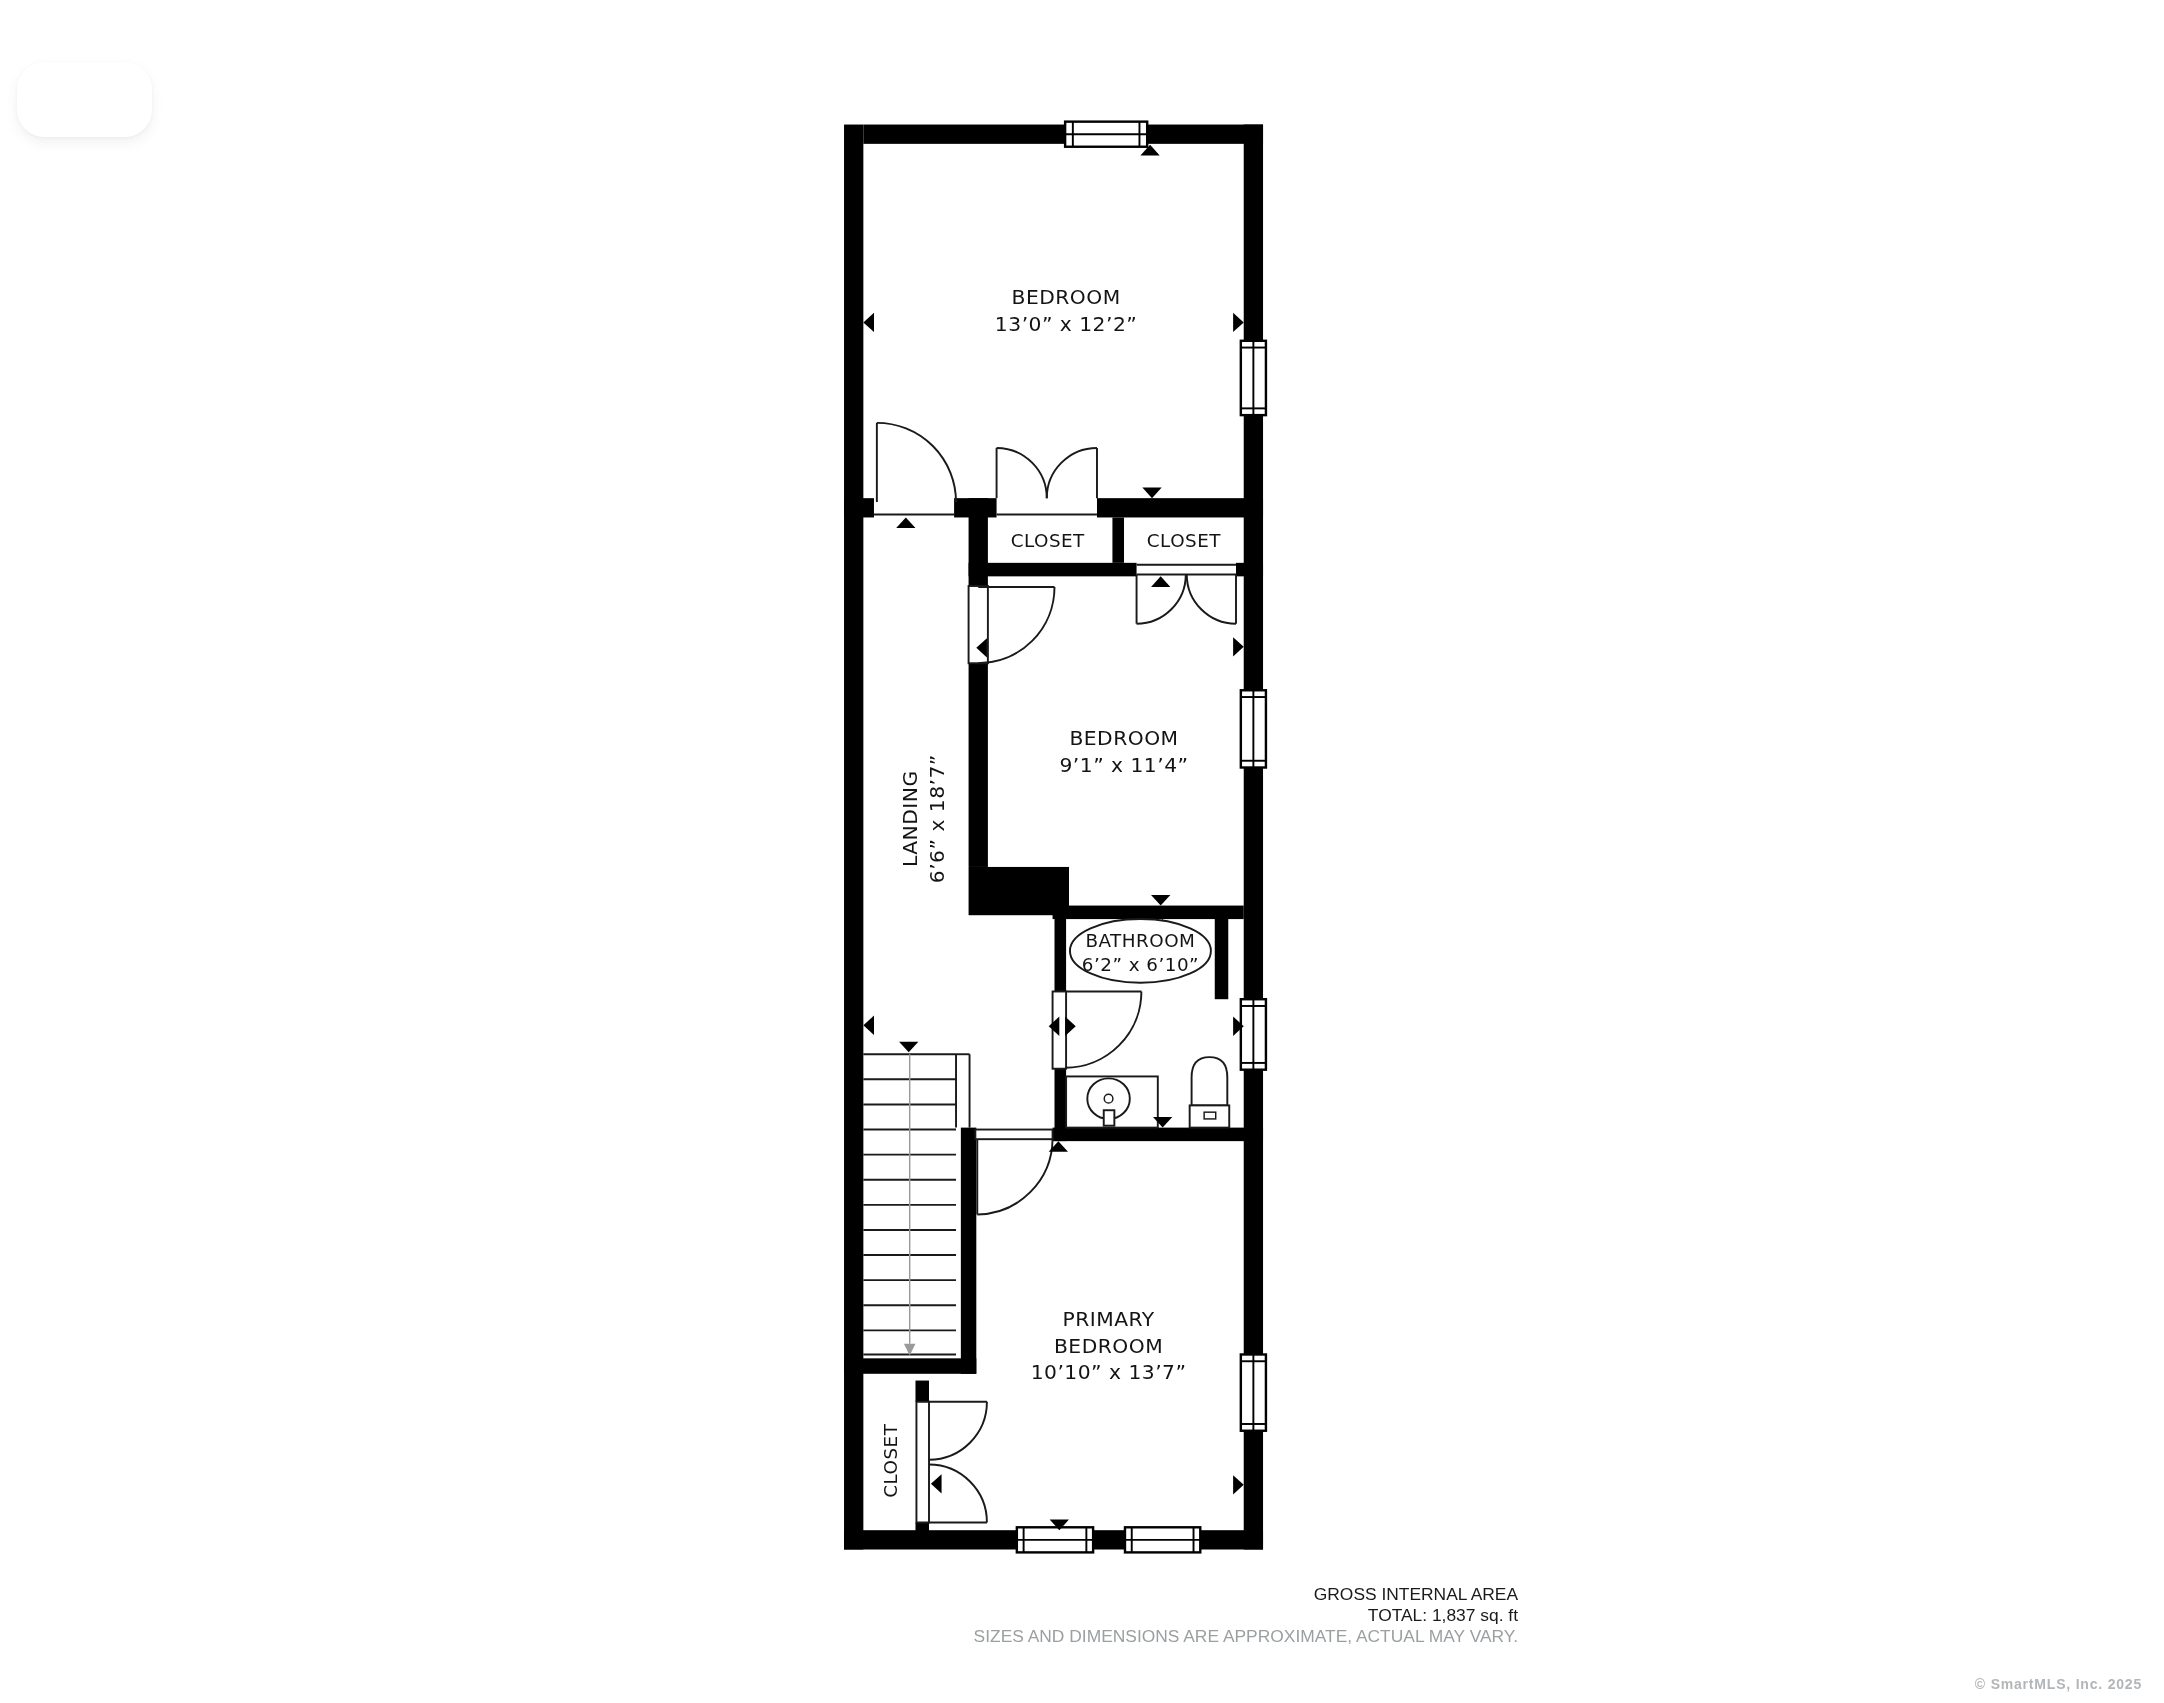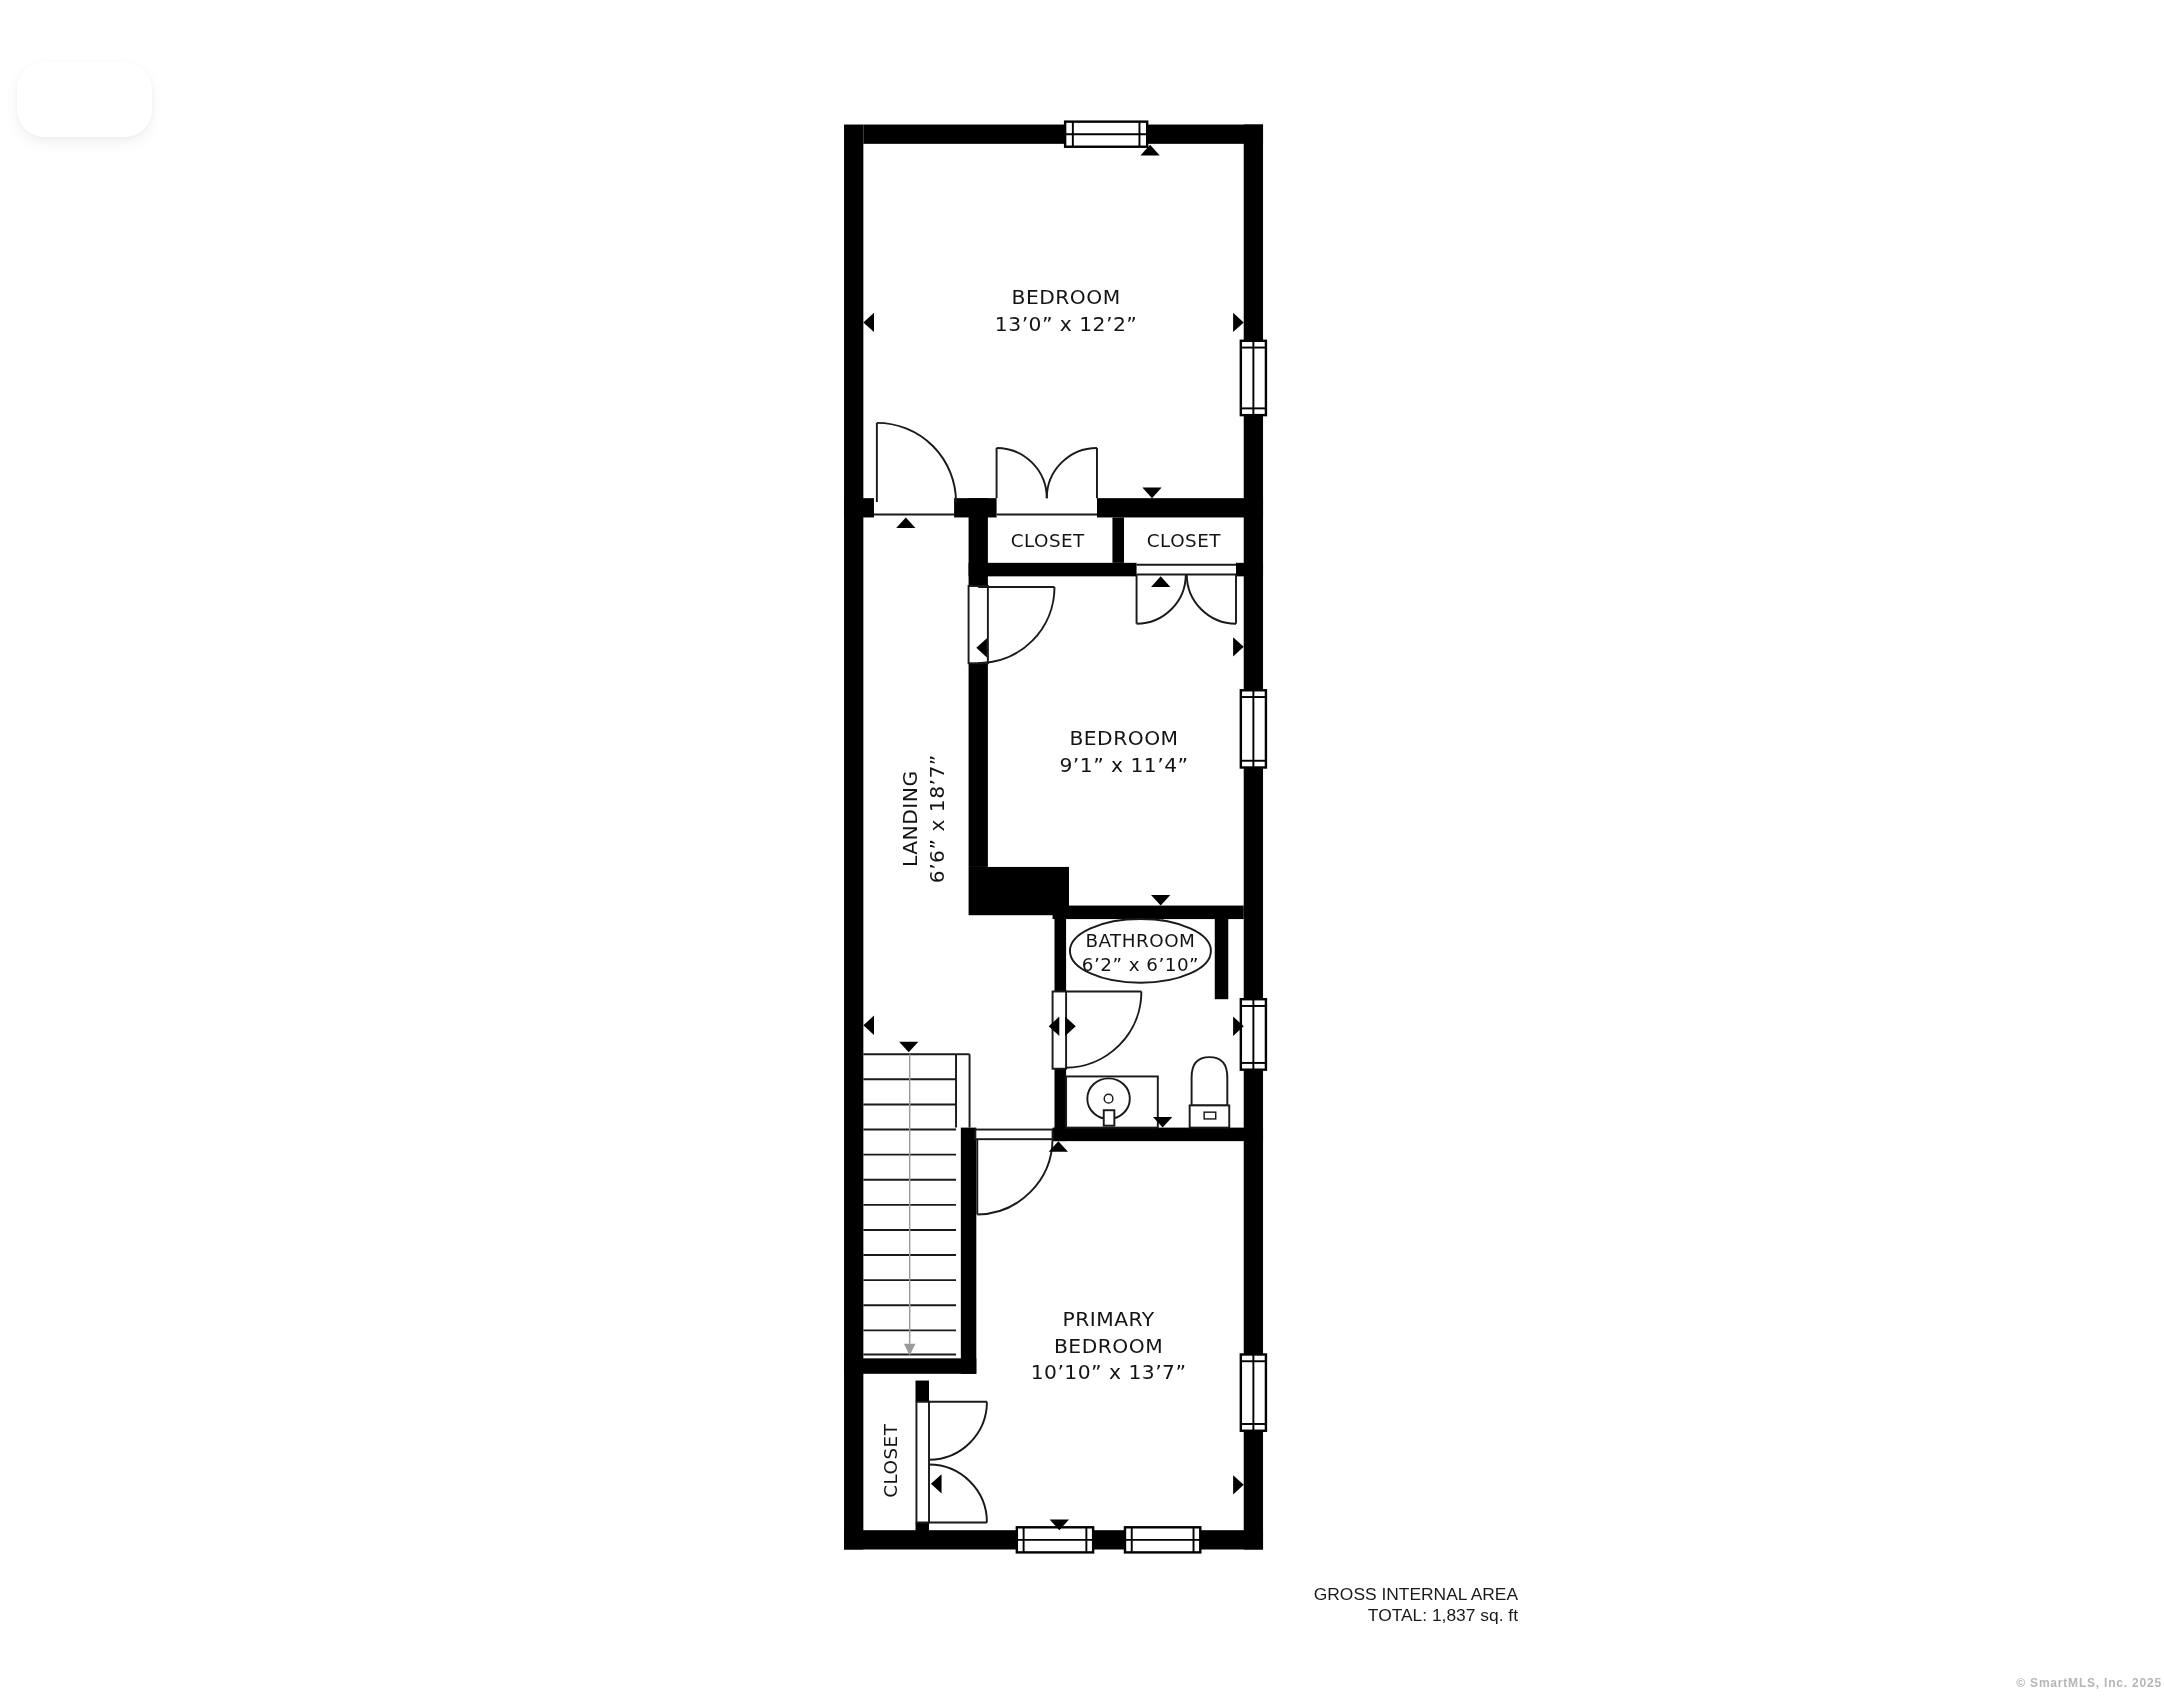--- a/index.html
+++ b/index.html
@@ -7,22 +7,22 @@
         font-family:"DejaVu Sans",sans-serif;}
   #ghost-logo{position:absolute;left:17.4px;top:62px;width:135px;height:75px;border-radius:27px;
         background:#ffffff;box-shadow:0 5.8px 13.5px rgba(0,0,0,0.055),0 1px 3.9px rgba(0,0,0,0.04);}
   svg{position:absolute;left:0;top:0;}
   svg text{font-family:"DejaVu Sans",sans-serif;fill:#141414;}
   .room-label{font-size:21px;letter-spacing:0.5px;}
   .closet-label{font-size:19px;letter-spacing:0.5px;}
   .footer{position:absolute;left:437px;top:1584px;width:1081px;text-align:right;
         font-family:"Liberation Sans",sans-serif;font-size:17.4px;line-height:21px;color:#1a1a1a;}
   .footer .muted{color:#9b9fa1;}
-  .watermark{position:absolute;right:3px;top:1676px;font-family:"Liberation Sans",sans-serif;
-        font-size:12px;font-weight:bold;color:#b3b6b8;letter-spacing:0.8px;}
+  .watermark{position:absolute;right:23px;top:1676px;font-family:"Liberation Sans",sans-serif;
+        font-size:14px;font-weight:bold;color:#b3b6b8;letter-spacing:0.8px;}
 </style>
 </head>
 <body>
 
 <div id="page">
 
   <div id="ghost-logo"></div>
 
   <svg width="2165" height="1703" viewBox="0 0 2242 1764">
 
@@ -259,18 +259,19 @@
 
       <g transform="translate(922,1513) rotate(-90)">
         <text x="0" y="7" class="closet-label">CLOSET</text>
       </g>
     </g>
   </svg>
 
   <div class="footer">
     <div>GROSS INTERNAL AREA</div>
     <div>TOTAL: 1,837 sq. ft</div>
+    <div class="muted">SIZES AND DIMENSIONS ARE APPROXIMATE, ACTUAL MAY VARY.</div>
   </div>
 
   <div class="watermark">© SmartMLS, Inc. 2025</div>
 
 </div>
 
 
 </body></html>

